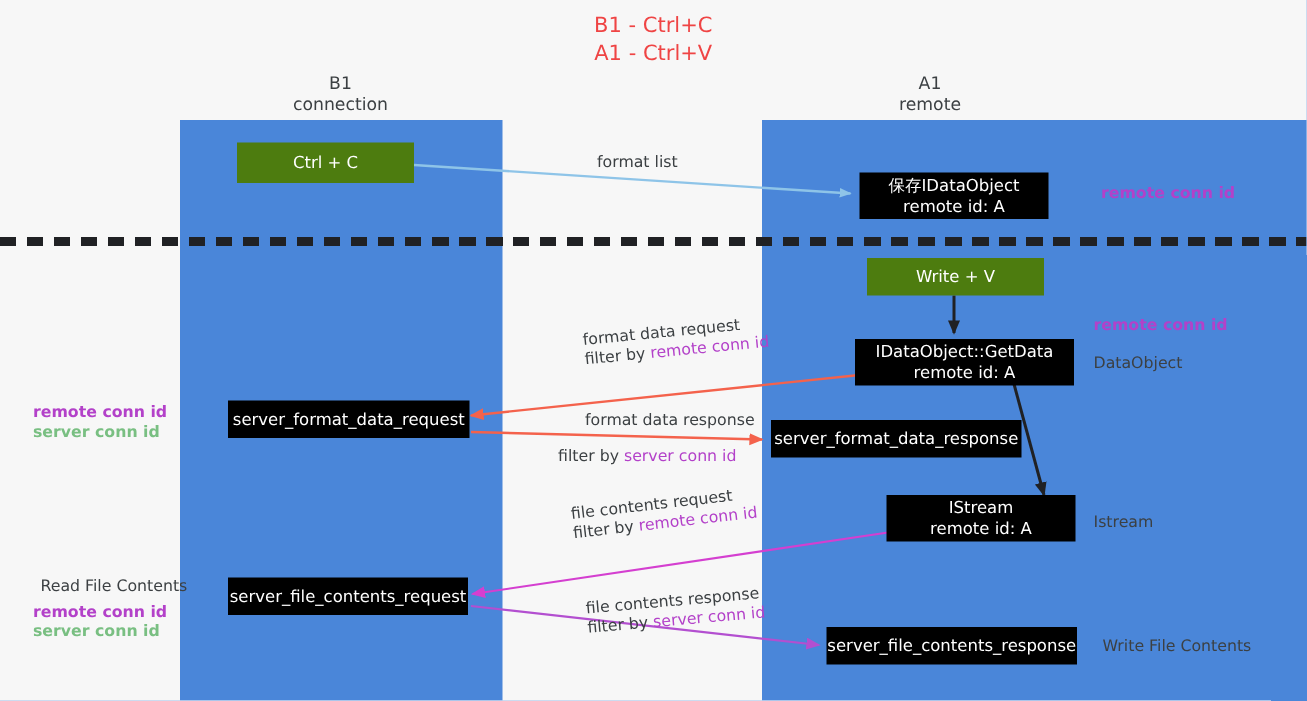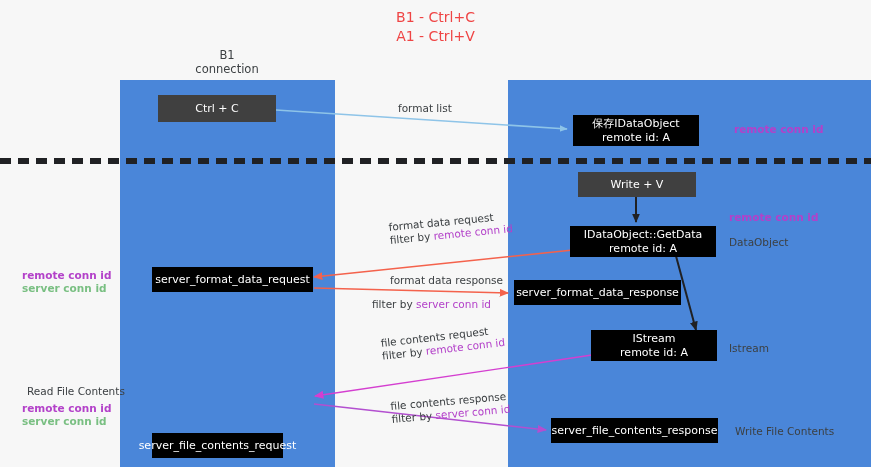--- a/index.html
+++ b/index.html
@@ -60,21 +60,21 @@
     display: flex;
     flex-direction: column;
     align-items: center;
     justify-content: center;
     color: #ffffff;
     font-size: 11px;
     line-height: 14px;
     text-align: center;
     padding: 2px 4px;
   }
-  .box.green { background: #404040; }
+  .box.green { background: #4d7c0f; }
   .box.orange { background: #000000; }
   .box .ln { display: block; white-space: nowrap; }
 
   
   .lbl {
     position: absolute;
     font-size: 10.5px;
     line-height: 13px;
     white-space: nowrap;
     color: #3c4043;
@@ -115,20 +115,24 @@
 
   <div id="title">
     <span>B1 - Ctrl+C</span>
     <span>A1 - Ctrl+V</span>
   </div>
 
   <div class="lane-head" style="left:147px; top:48px; width:160px;">
     <span class="l1">B1</span>
     <span class="l2">connection</span>
   </div>
+  <div class="lane-head" style="left:540px; top:48px; width:160px;">
+    <span class="l1">A1</span>
+    <span class="l2">remote</span>
+  </div>
 
   <div class="lane lane-b1"></div>
   <div class="lane lane-a1"></div>
 
   <svg id="wires" viewBox="0 0 871 467" xmlns="http://www.w3.org/2000/svg">
     <defs>
       <marker id="ah-blue" markerWidth="9" markerHeight="9" refX="7.2" refY="3.2" orient="auto" markerUnits="userSpaceOnUse">
         <path d="M0,0 L8,3.2 L0,6.4 z" fill="#8ec4e8"></path>
       </marker>
       <marker id="ah-black" markerWidth="11" markerHeight="11" refX="8.4" refY="4" orient="auto" markerUnits="userSpaceOnUse">
@@ -186,21 +190,21 @@
 
   <div class="box orange" style="left:514px; top:280px; width:167px; height:25px;">
     <span class="ln">server_format_data_response</span>
   </div>
 
   <div class="box orange" style="left:591px; top:330px; width:126px; height:31px;">
     <span class="ln">IStream</span>
     <span class="ln">remote id: A</span>
   </div>
 
-  <div class="box orange" style="left:152px; top:385px; width:131px; height:25px;margin-top:48px;">
+  <div class="box orange" style="left:152px; top:385px; width:160px; height:25px;">
     <span class="ln">server_file_contents_request</span>
   </div>
 
   <div class="box orange" style="left:551px; top:418px; width:167px; height:25px;">
     <span class="ln">server_file_contents_response</span>
   </div>
 
   <div class="lbl" style="left:398px; top:102px;">format list</div>
 
   <div class="lbl rot stack" style="left:388px; top:221px; transform: rotate(-5.5deg);">

